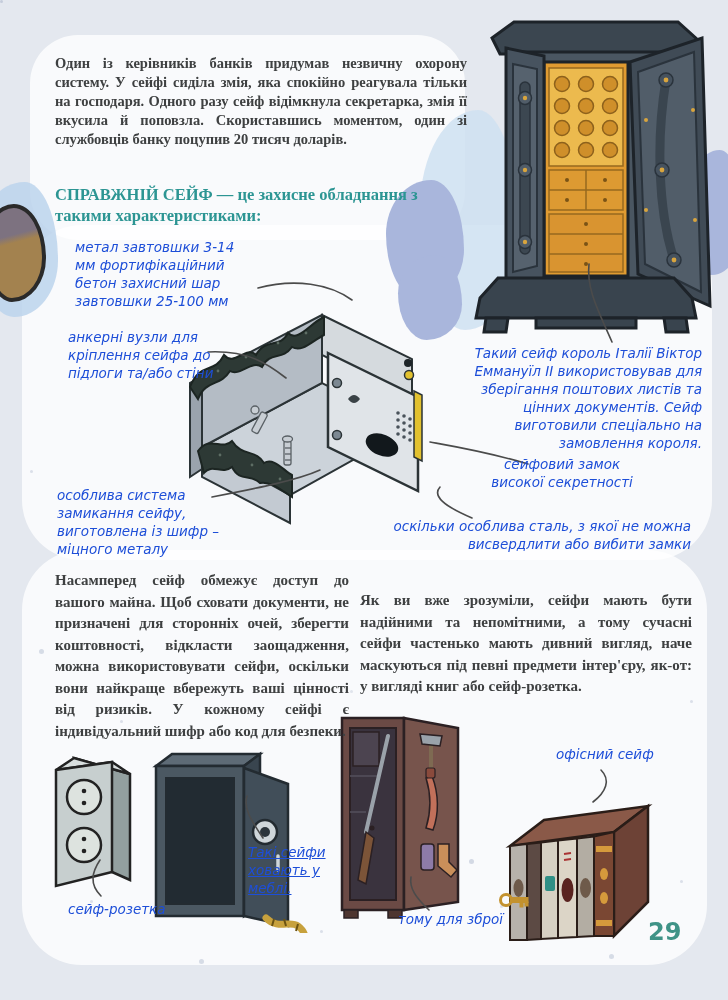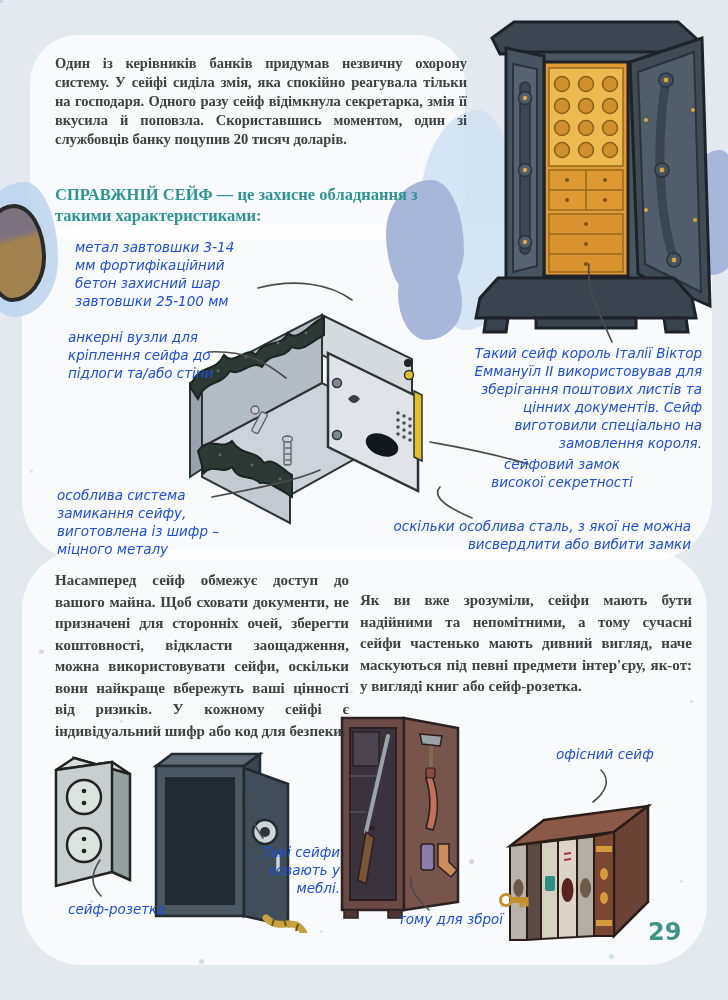--- a/index.html
+++ b/index.html
@@ -284,19 +284,19 @@
 <div class="abs txt hand" style="left:478px;top:455px;width:168px;text-align:center;font-style:italic;">сейфовий замок високої секретності</div>
 
 <div class="abs txt hand" style="left:383px;top:517px;width:308px;text-align:right;">оскільки особлива сталь, з якої не можна висвердлити або вибити замки</div>
 
 <div class="abs txt para2" style="left:55px;top:570px;width:294px;">Насамперед сейф обмежує доступ до вашого майна. Щоб сховати документи, не призначені для сторонніх очей, зберегти коштовності, відкласти заощадження, можна використовувати сейфи, оскільки вони найкраще вбережуть ваші цінності від ризиків. У кожному сейфі є індивідуальний шифр або код для безпеки.</div>
 
 <div class="abs txt para2" style="left:360px;top:570px;width:332px;margin-top:20px;">Як ви вже зрозуміли, сейфи мають бути надійними та непомітними, а тому сучасні сейфи частенько мають дивний вигляд, наче маскуються під певні предмети інтер'єру, як-от: у вигляді книг або сейф-розетка.</div>
 
 <div class="abs txt hand" style="left:68px;top:900px;width:130px;">сейф-розетка</div>
 
-<div class="abs txt hand" style="left:248px;top:843px;width:92px;text-align:right;">Такі сейфи ховають у меблі.</div>
+<div class="abs txt hand" style="left:248px;top:843px;width:92px;text-align:left;text-decoration:underline;">Такі сейфи ховають у меблі.</div>
 
 <div class="abs txt hand" style="left:398px;top:910px;width:140px;">тому для зброї</div>
 
 <div class="abs txt hand" style="left:556px;top:745px;width:150px;">офісний сейф</div>
 
 <div class="abs txt pagenum" style="left:648px;top:918px;">29</div>
 
 </body></html>

